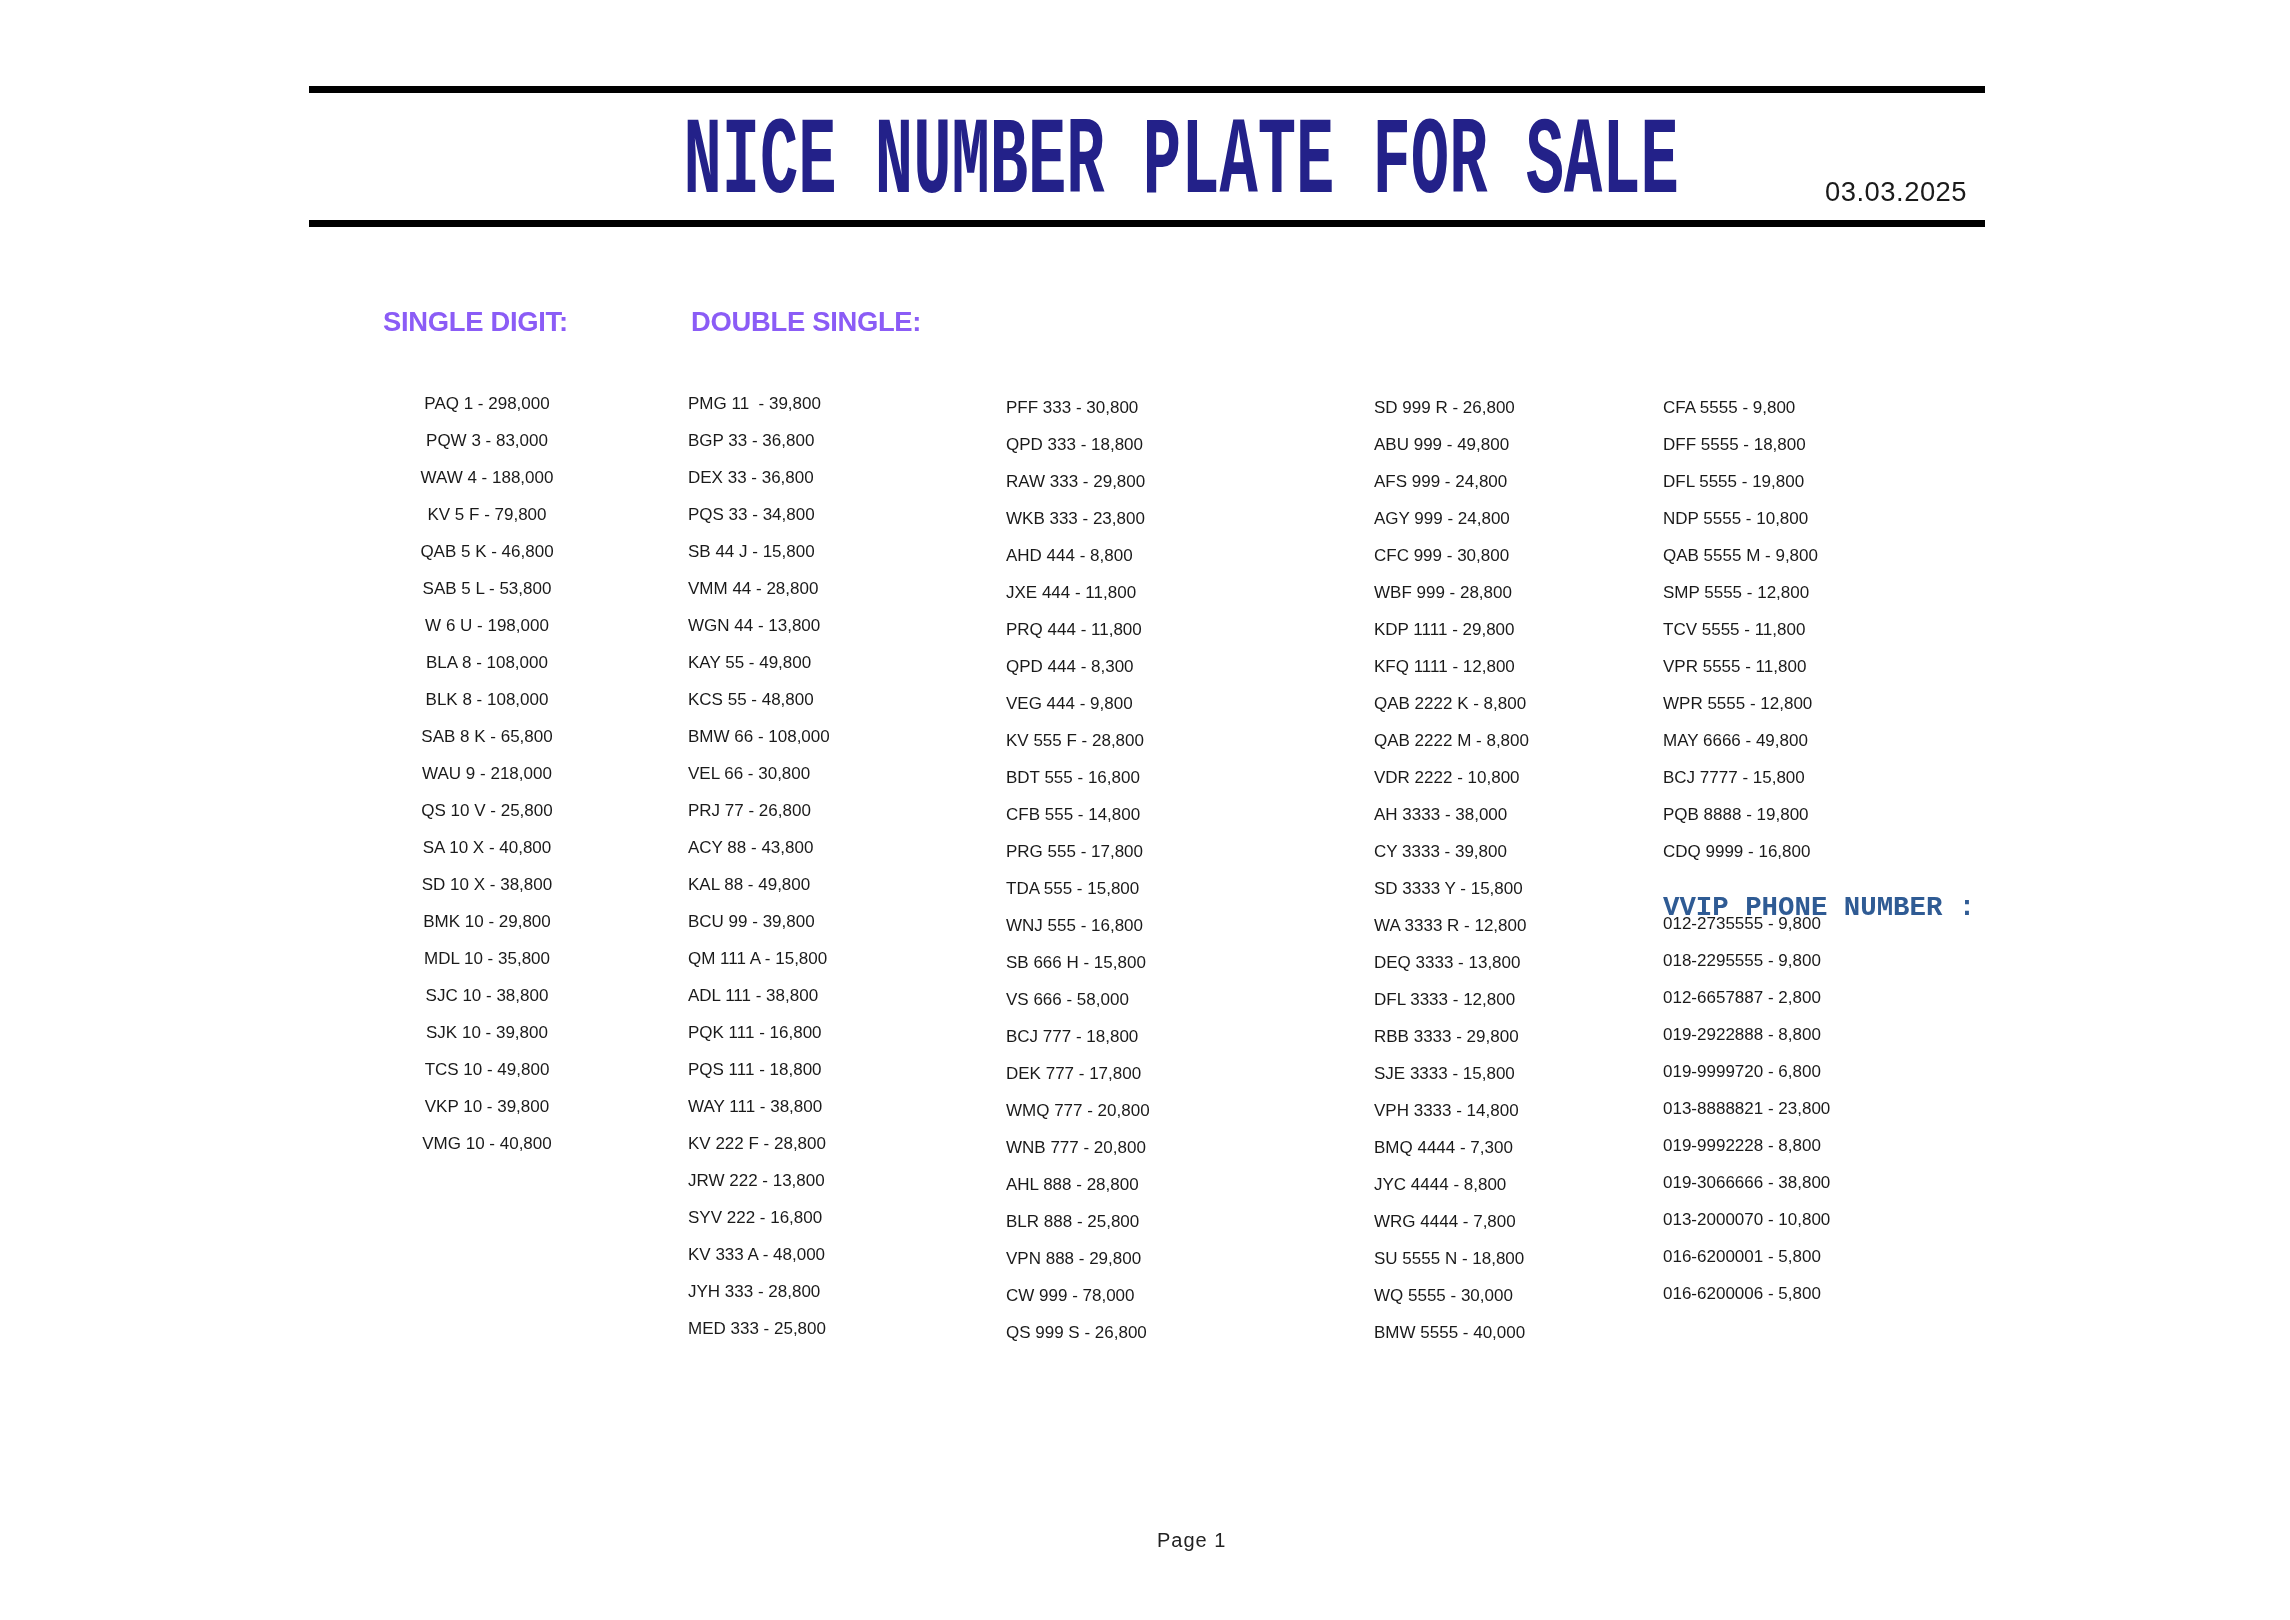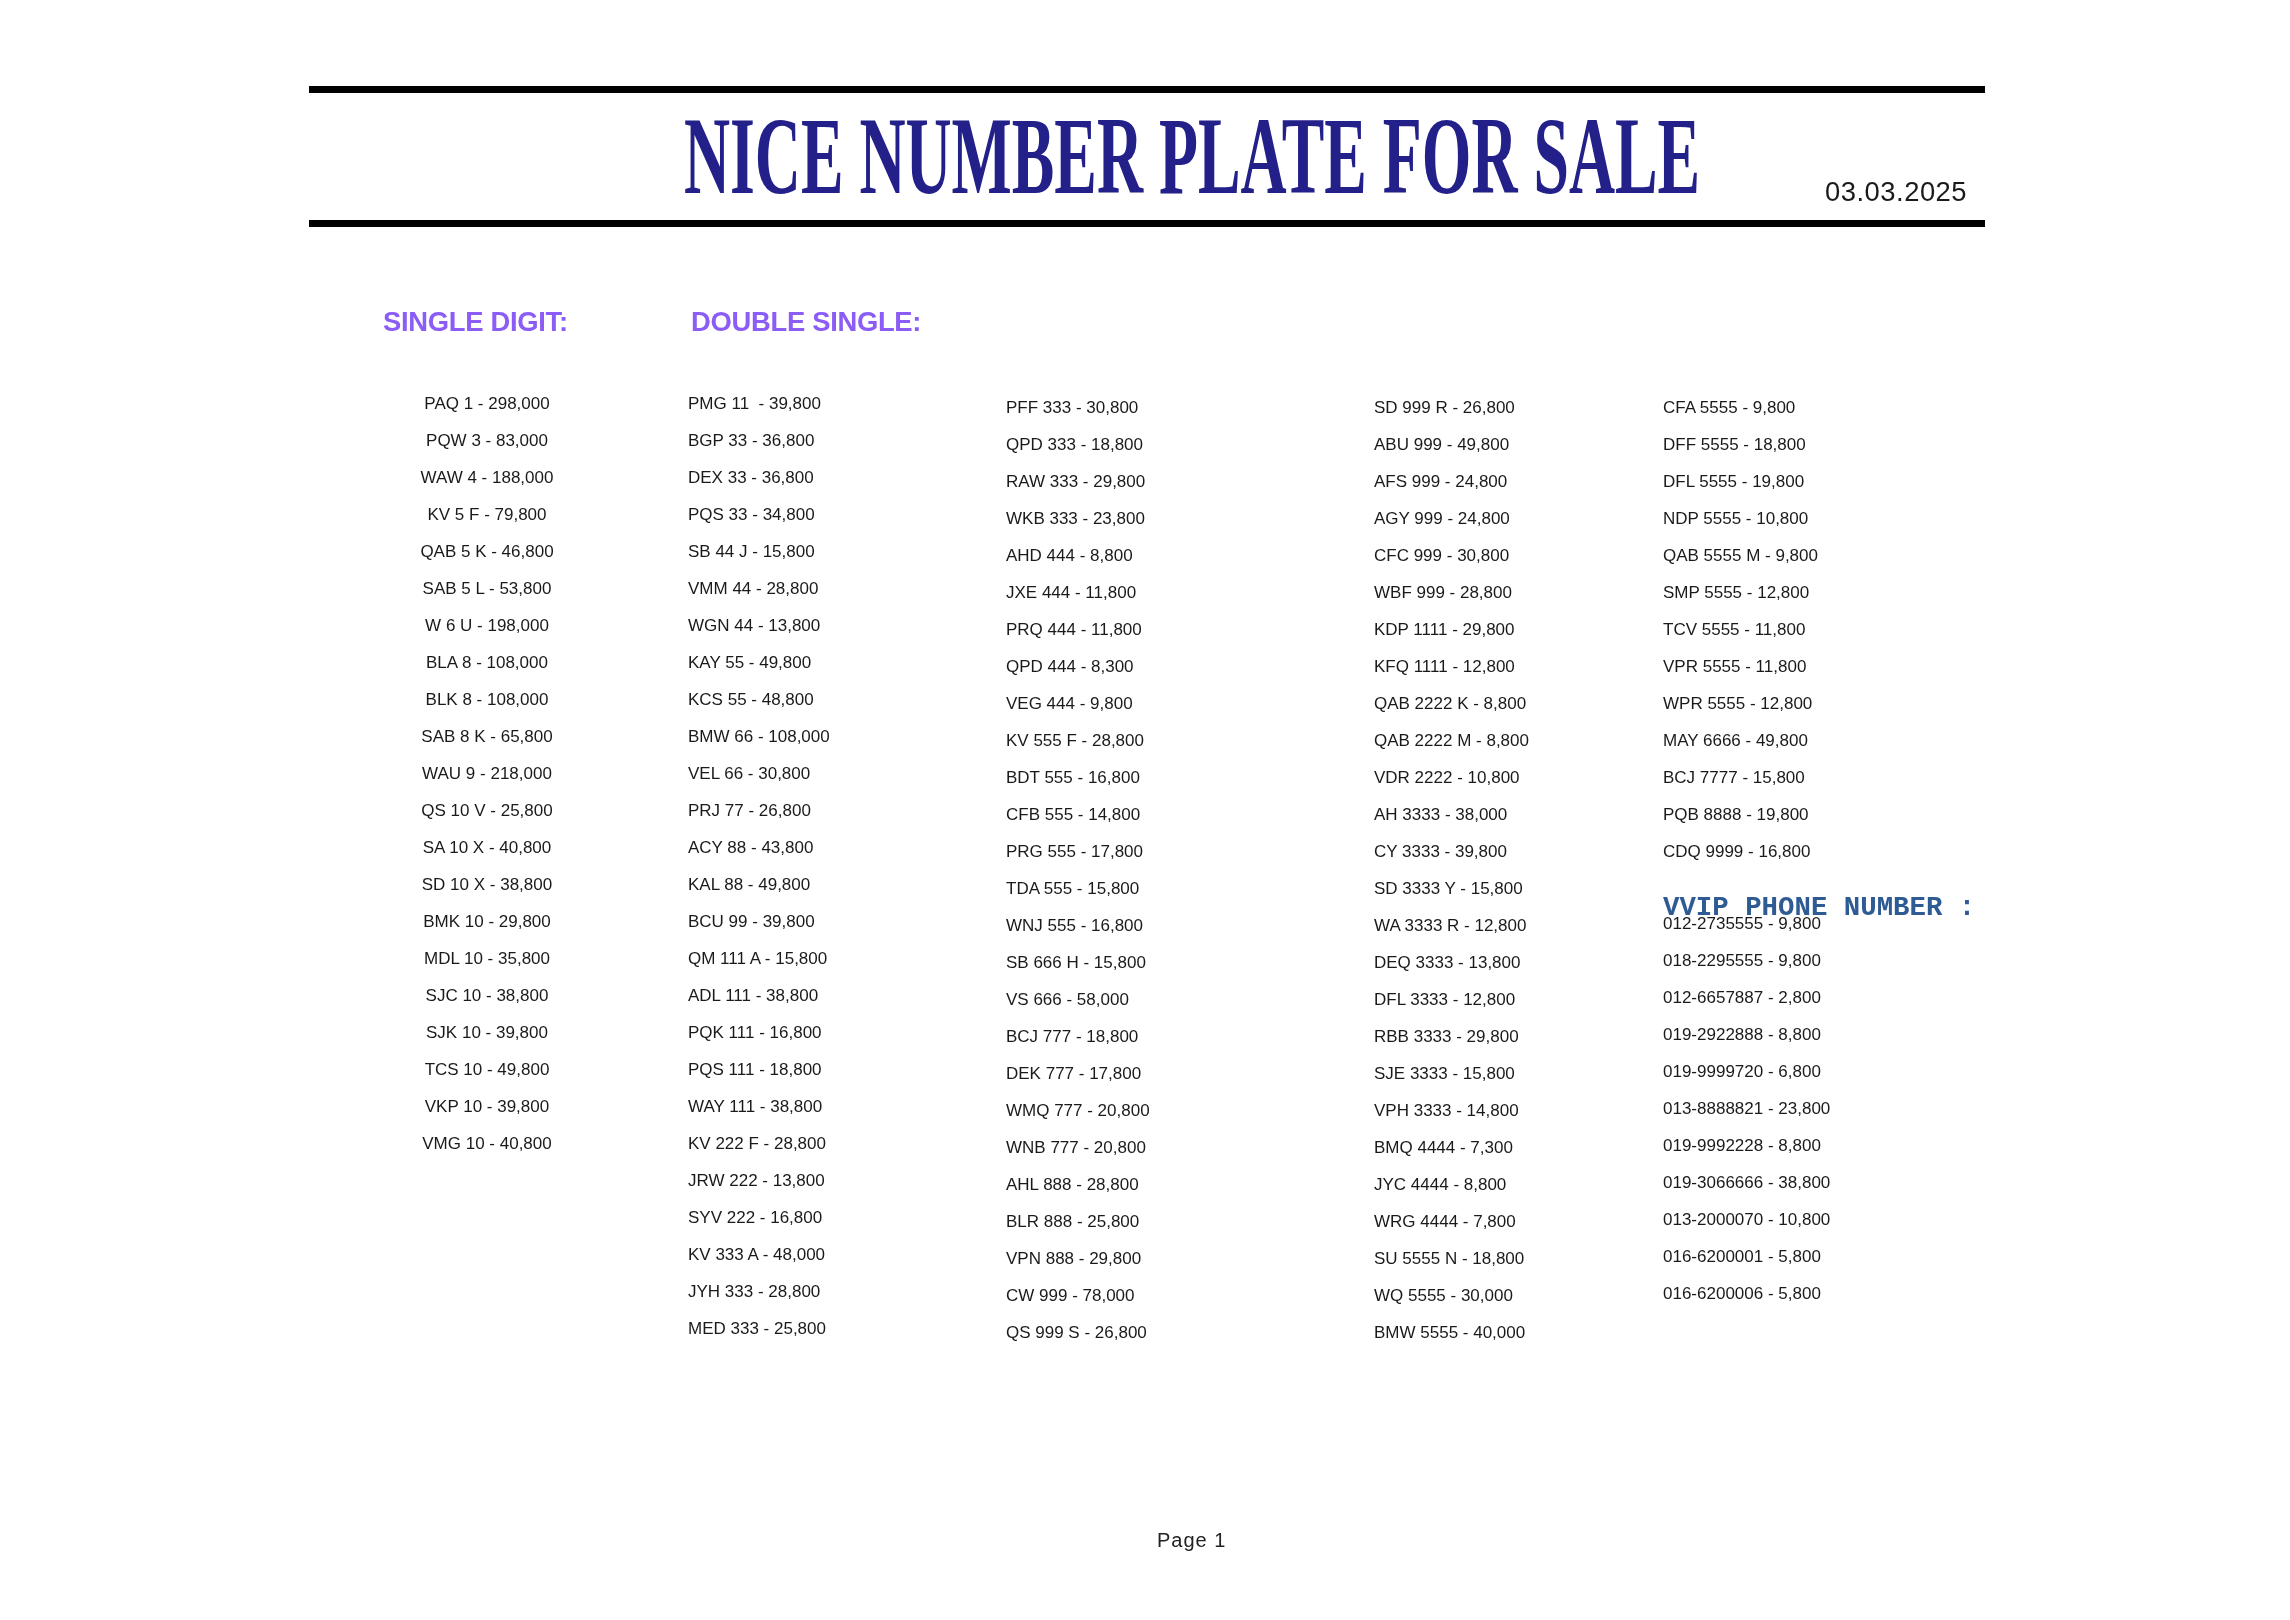--- a/index.html
+++ b/index.html
@@ -23,23 +23,23 @@
     height: 6.9px;
     background: #000000;
   }
   .rule-top { top: 86px; }
   .rule-bottom { top: 220px; }
   .title {
     position: absolute;
     left: 309px;
     top: 94px;
     width: 1676px;
-    margin: 7px;
+    margin: 14px;
     text-align: center;
-    font-family: Liberation Serif, serif;
+    font-family: Liberation Mono, monospace;
     font-weight: bold;
     font-size: 110px;
     line-height: 110px;
     color: #232189;
     white-space: nowrap;
   }
   .title .squeeze {
     display: inline-block;
     transform: scaleX(0.58);
     transform-origin: center;

